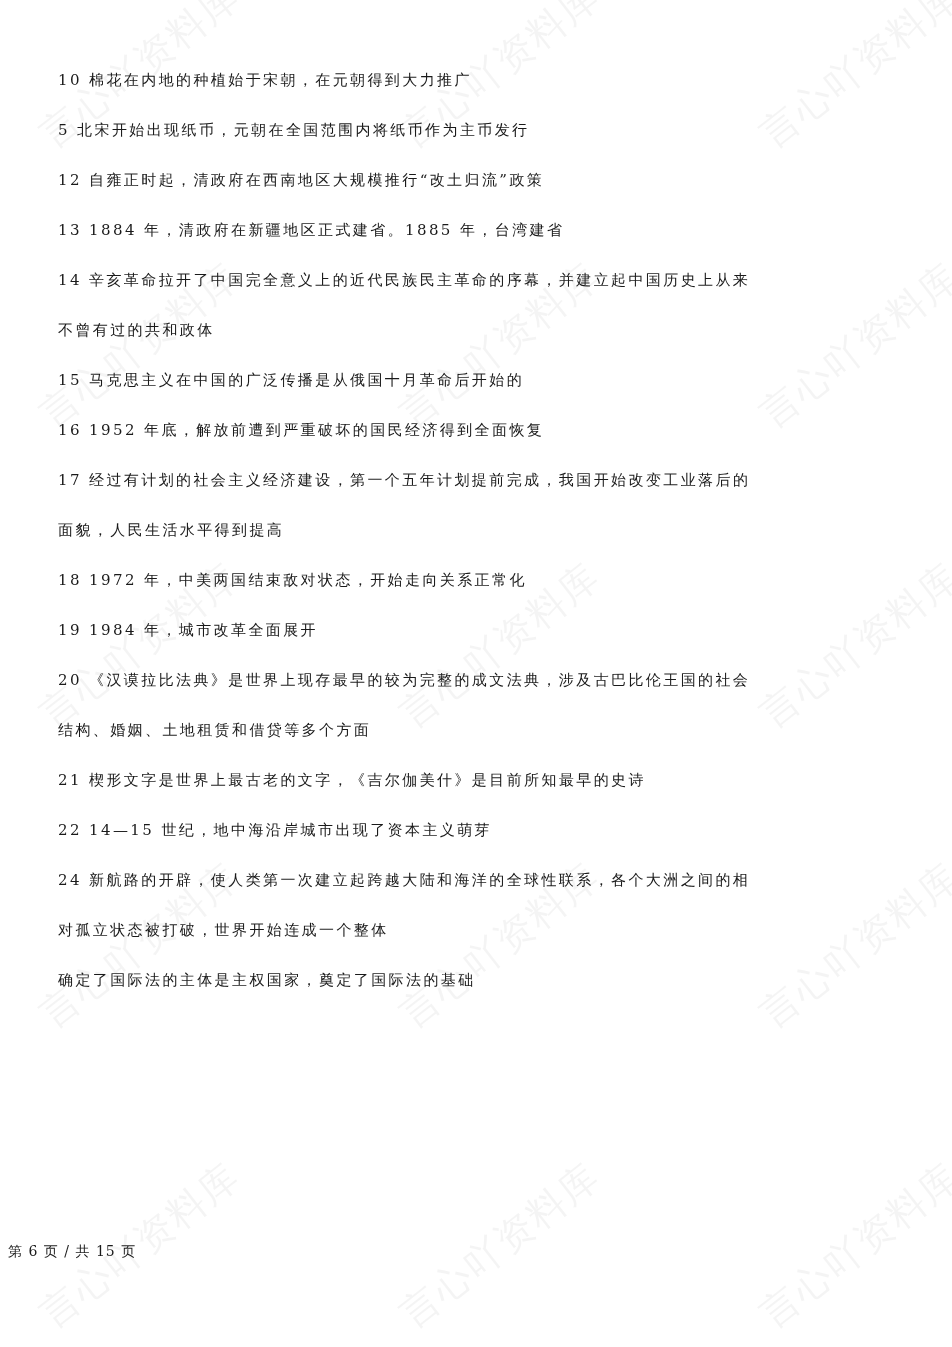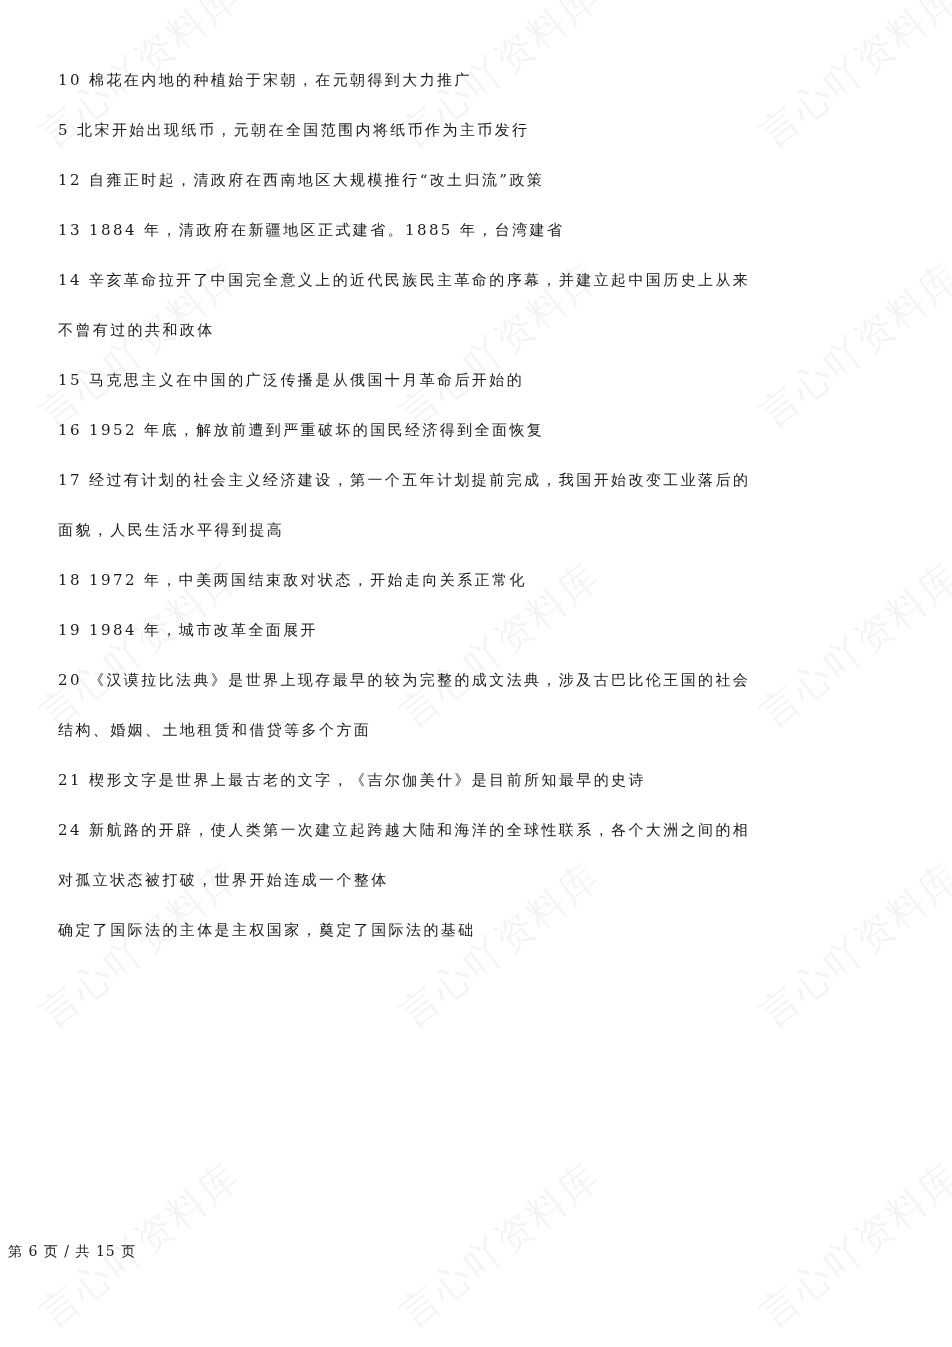--- a/index.html
+++ b/index.html
@@ -56,18 +56,19 @@
     <div class="line"><span>不曾有过的共和政体</span></div>
     <div class="line"><span>15  马克思主义在中国的广泛传播是从俄国十月革命后开始的</span></div>
     <div class="line"><span>16 1952  年底，解放前遭到严重破坏的国民经济得到</span><span class="b">全面恢复</span></div>
     <div class="line"><span>17  经过有计划的社会主义经济建设，第一个五年计划</span><span class="b">提前</span><span>完成，我国</span><span class="b">开始</span><span>改变工业落后的</span></div>
     <div class="line"><span>面貌，人民生活水平得到提高</span></div>
     <div class="line"><span>18 1972  年，中美两国结束敌对状态，</span><span class="b">开始</span><span>走向关系正常化</span></div>
     <div class="line"><span>19 1984  年，城市改革</span><span class="b">全面展开</span></div>
     <div class="line"><span>20 《汉谟拉比法典》是世界上现存</span><span class="u">最早的较为完整</span><span>的成文法典，涉及古巴比伦王国的社会</span></div>
     <div class="line"><span>结构、婚姻、土地租赁和借贷等多个方面</span></div>
     <div class="line"><span>21   楔形文字是世界上</span><span class="u">最古老</span><span>的文字，《吉尔伽美什》是目前所知</span><span class="u">最早的</span><span>史诗</span></div>
+    <div class="line"><span>22 14—15  世纪，地中海沿岸城市出现了资本主义萌芽</span></div>
     <div class="line"><span>24  新航路的开辟，使人类第一次建立起跨越大陆和海洋的全球性联系，各个大洲之间的相</span></div>
     <div class="line"><span>对孤立状态被打破，世界开始连成一个整体</span></div>
     <div class="line"><span>确定了国际法的主体是主权国家，奠定了国际法的基础</span></div>
   </div>
 
 <div class="footer">第 6 页 / 共 15 页</div>
 
 </body></html>

